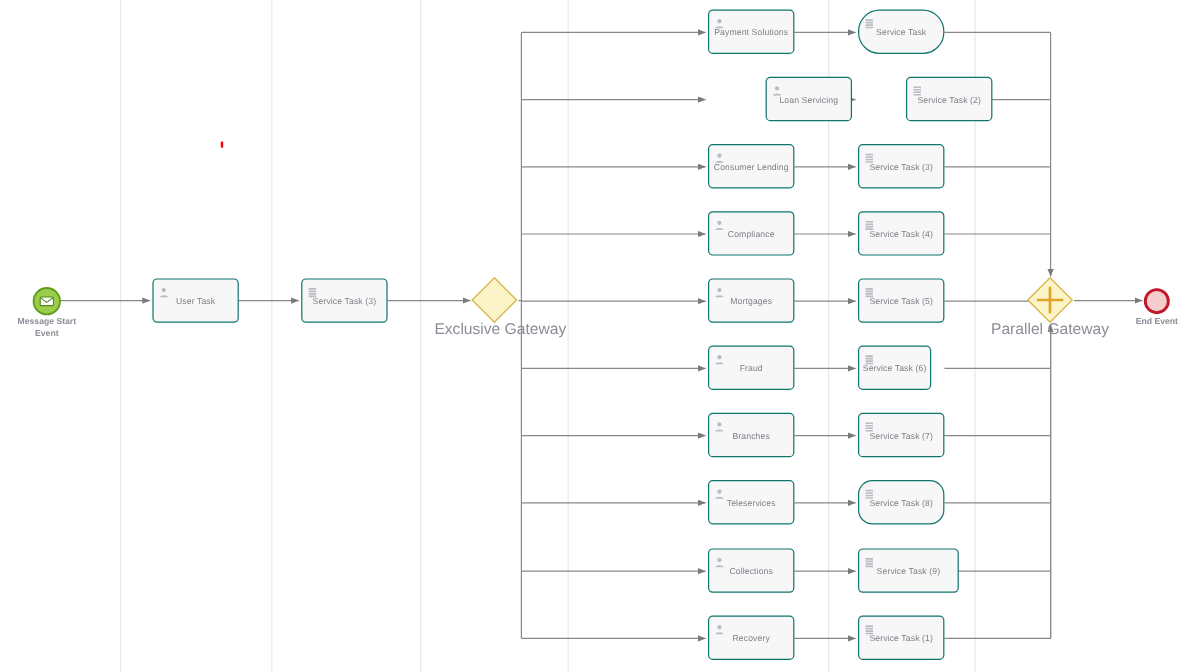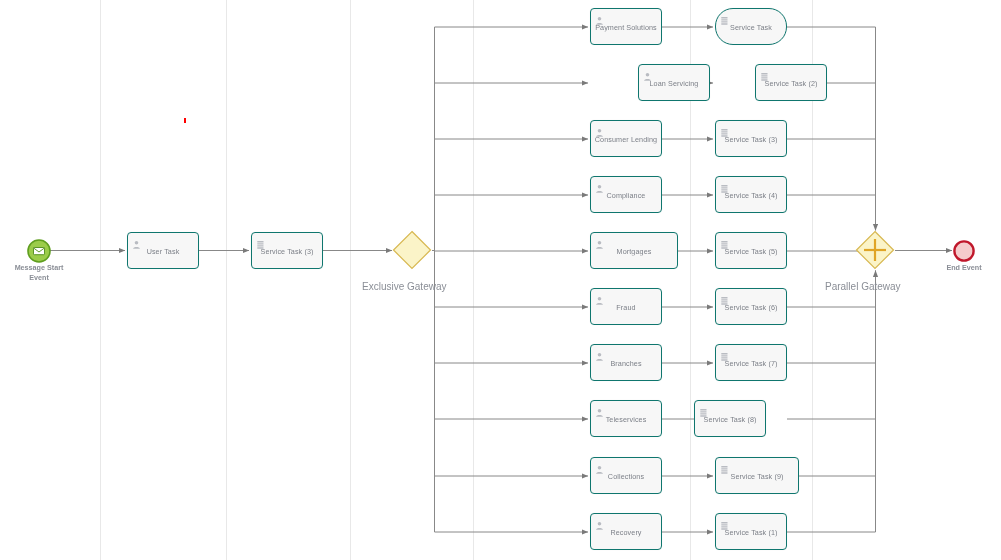--- a/index.html
+++ b/index.html
@@ -61,25 +61,25 @@
     position: absolute;
     text-align: center;
     font-size: 7.2px;
     line-height: 9.5px;
     color: #8a8e96;
     white-space: pre-line;
     font-weight: bold;
   }
   .gw-label {
     position: absolute;
-    font-size: 10px;
+    text-align: center;
+    font-size: 13px;
     line-height: 9.5px;
     color: #8a8e96;
     white-space: nowrap;
-    margin-top: 13px;
   }
   .redmark {
     position: absolute;
     background: #ff0000;
     width: 2px;
     height: 5px;
   }
 </style>
 </head>
 <body>
@@ -246,21 +246,21 @@
       </div>
       <div class="task" style="left: 715px; top: 176px; width: 72px; height: 37px;">
         <span class="task-icon"><svg viewBox="0 0 10 11" xmlns="http://www.w3.org/2000/svg">
             <rect x="1.4" y="1.2" width="7" height="1.5" rx="0.3" fill="#b9bcc2"></rect>
             <rect x="1.4" y="3.5" width="7" height="1.5" rx="0.3" fill="#b9bcc2"></rect>
             <rect x="1.4" y="5.8" width="7" height="1.5" rx="0.3" fill="#b9bcc2"></rect>
             <rect x="1.4" y="8.1" width="7" height="1.5" rx="0.3" fill="#b9bcc2"></rect>
           </svg></span>
         <span class="task-label">Service Task (4)</span>
       </div>
-      <div class="task" style="left: 590px; top: 232px; width: 88px; height: 37px;">
+      <div class="task" style="left: 590px; top: 232px; width: 72px; height: 37px;">
         <span class="task-icon"><svg viewBox="0 0 10 11" xmlns="http://www.w3.org/2000/svg">
             <circle cx="5" cy="3" r="2" fill="#b9bcc2"></circle>
             <path d="M1.2,9.6 C1.2,7.1 8.8,7.1 8.8,9.6 Z" fill="#b9bcc2"></path>
           </svg></span>
         <span class="task-label">Mortgages</span>
       </div>
       <div class="task" style="left: 715px; top: 232px; width: 72px; height: 37px;">
         <span class="task-icon"><svg viewBox="0 0 10 11" xmlns="http://www.w3.org/2000/svg">
             <rect x="1.4" y="1.2" width="7" height="1.5" rx="0.3" fill="#b9bcc2"></rect>
             <rect x="1.4" y="3.5" width="7" height="1.5" rx="0.3" fill="#b9bcc2"></rect>
@@ -269,21 +269,21 @@
           </svg></span>
         <span class="task-label">Service Task (5)</span>
       </div>
       <div class="task" style="left: 590px; top: 288px; width: 72px; height: 37px;">
         <span class="task-icon"><svg viewBox="0 0 10 11" xmlns="http://www.w3.org/2000/svg">
             <circle cx="5" cy="3" r="2" fill="#b9bcc2"></circle>
             <path d="M1.2,9.6 C1.2,7.1 8.8,7.1 8.8,9.6 Z" fill="#b9bcc2"></path>
           </svg></span>
         <span class="task-label">Fraud</span>
       </div>
-      <div class="task" style="left: 715px; top: 288px; width: 72px; height: 37px;">
+      <div class="task" style="left: 715px; top: 288px; width: 61px; height: 37px;">
         <span class="task-icon"><svg viewBox="0 0 10 11" xmlns="http://www.w3.org/2000/svg">
             <rect x="1.4" y="1.2" width="7" height="1.5" rx="0.3" fill="#b9bcc2"></rect>
             <rect x="1.4" y="3.5" width="7" height="1.5" rx="0.3" fill="#b9bcc2"></rect>
             <rect x="1.4" y="5.8" width="7" height="1.5" rx="0.3" fill="#b9bcc2"></rect>
             <rect x="1.4" y="8.1" width="7" height="1.5" rx="0.3" fill="#b9bcc2"></rect>
           </svg></span>
         <span class="task-label">Service Task (6)</span>
       </div>
       <div class="task" style="left: 590px; top: 344px; width: 72px; height: 37px;">
         <span class="task-icon"><svg viewBox="0 0 10 11" xmlns="http://www.w3.org/2000/svg">
@@ -301,21 +301,21 @@
           </svg></span>
         <span class="task-label">Service Task (7)</span>
       </div>
       <div class="task" style="left: 590px; top: 400px; width: 72px; height: 37px;">
         <span class="task-icon"><svg viewBox="0 0 10 11" xmlns="http://www.w3.org/2000/svg">
             <circle cx="5" cy="3" r="2" fill="#b9bcc2"></circle>
             <path d="M1.2,9.6 C1.2,7.1 8.8,7.1 8.8,9.6 Z" fill="#b9bcc2"></path>
           </svg></span>
         <span class="task-label">Teleservices</span>
       </div>
-      <div class="task" style="left: 694px; top: 400px; width: 72px; height: 37px;">
+      <div class="task" style="left: 715px; top: 400px; width: 72px; height: 37px; border-radius: 12px;">
         <span class="task-icon"><svg viewBox="0 0 10 11" xmlns="http://www.w3.org/2000/svg">
             <rect x="1.4" y="1.2" width="7" height="1.5" rx="0.3" fill="#b9bcc2"></rect>
             <rect x="1.4" y="3.5" width="7" height="1.5" rx="0.3" fill="#b9bcc2"></rect>
             <rect x="1.4" y="5.8" width="7" height="1.5" rx="0.3" fill="#b9bcc2"></rect>
             <rect x="1.4" y="8.1" width="7" height="1.5" rx="0.3" fill="#b9bcc2"></rect>
           </svg></span>
         <span class="task-label">Service Task (8)</span>
       </div>
       <div class="task" style="left: 590px; top: 457px; width: 72px; height: 37px;">
         <span class="task-icon"><svg viewBox="0 0 10 11" xmlns="http://www.w3.org/2000/svg">

